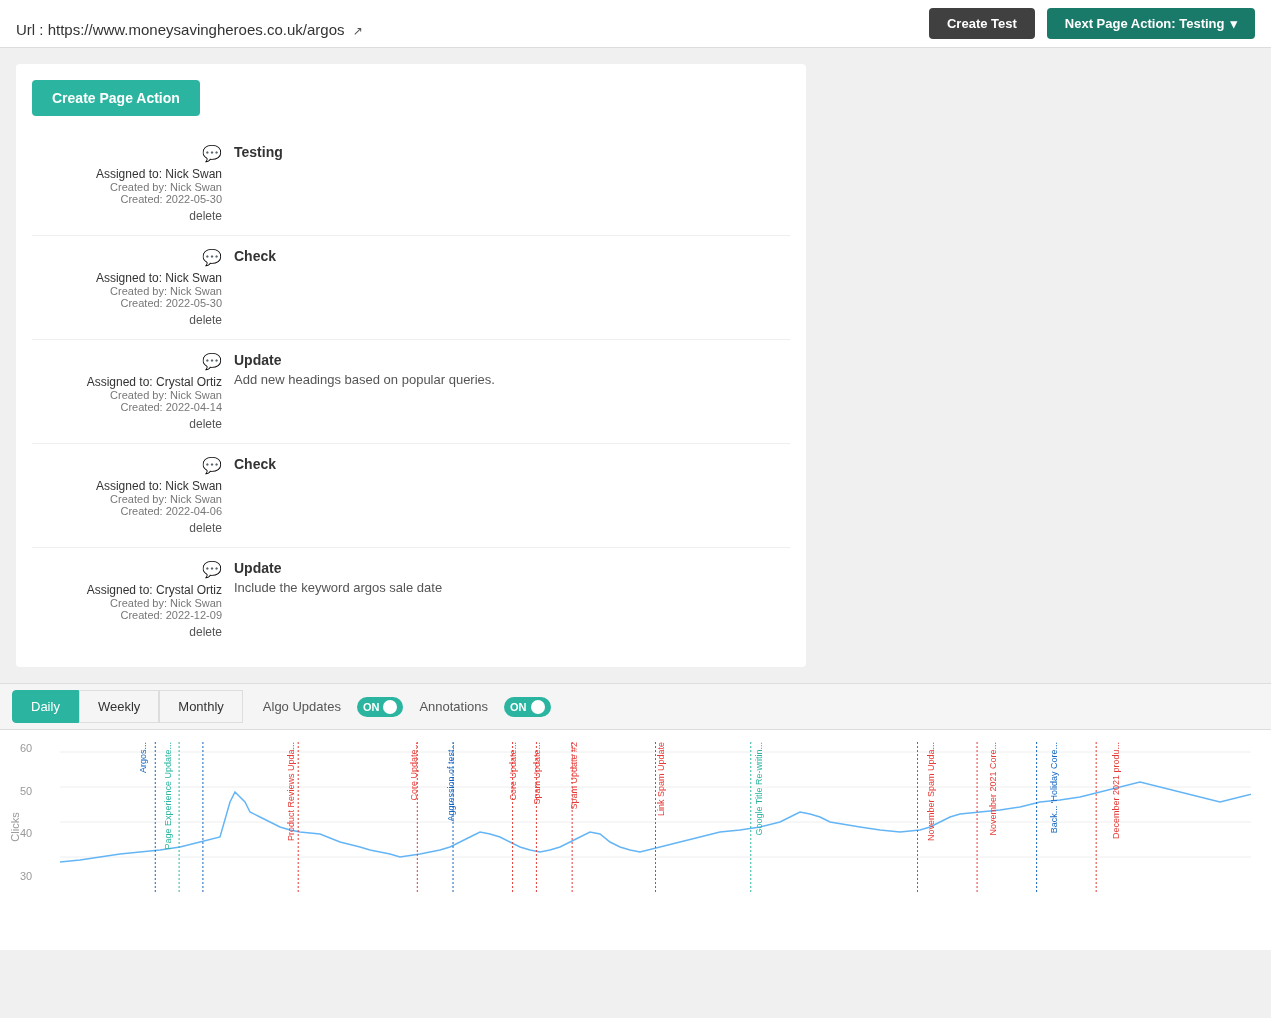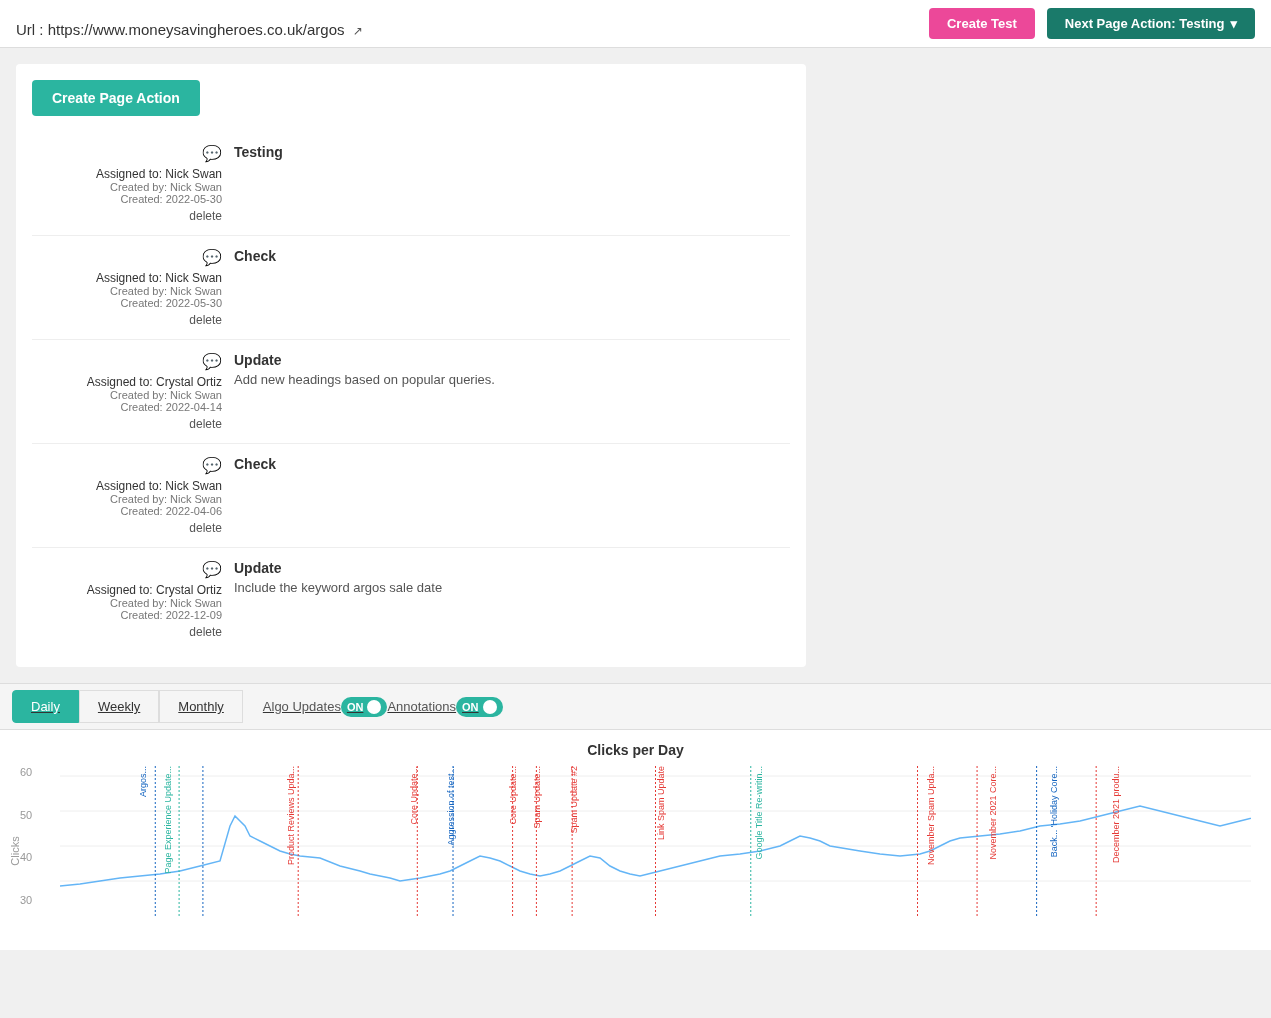--- a/index.html
+++ b/index.html
@@ -20,21 +20,21 @@
       flex: 1;
       margin-top: 12px;
     }
     .external-icon {
       display: inline-block;
       margin-left: 4px;
       color: #555;
       font-size: 12px;
     }
     .btn-create-test {
-      background: #ec4899;
+      background: #404040;
       color: #fff;
       border: none;
       padding: 8px 18px;
       border-radius: 4px;
       cursor: pointer;
       font-size: 13px;
       font-weight: bold;
     }
     .btn-next-page {
       background: #1a7a6a;
@@ -157,21 +157,20 @@
       border-top: 1px solid #ddd;
     }
 
     .chart-tabs-row {
       display: flex;
       align-items: center;
       padding: 6px 12px;
       background: #f5f5f5;
       border-bottom: 1px solid #ddd;
       gap: 0;
-      text-decoration: underline;
     }
 
     .tab-btn {
       padding: 8px 18px;
       background: #f5f5f5;
       border: 1px solid #ddd;
       cursor: pointer;
       font-size: 13px;
       color: #333;
     }
@@ -184,20 +183,21 @@
       border-radius: 4px 0 0 4px;
     }
     .tab-btn:last-child {
       border-radius: 0 4px 4px 0;
     }
 
     .chart-toggles {
       margin-left: 20px;
       display: flex;
       align-items: center;
+      gap: 16px;
     }
 
     .toggle-label {
       font-size: 13px;
       color: #555;
     }
 
     .toggle-switch {
       display: inline-flex;
       align-items: center;
@@ -347,21 +347,20 @@
 
       <span class="toggle-label">Annotations</span>
       <div class="toggle-switch">
         <span class="on-text">ON</span>
         <div class="toggle-knob"></div>
       </div>
     </div>
   </div>
 
   <div class="chart-container">
-    <div class="chart-title">Clicks per Day</div>
     <div style="position:relative; width:100%; height:170px; padding-left:40px;">
 
       <div style="position:absolute;left:20px;top:0;height:140px;display:flex;flex-direction:column;justify-content:space-between;font-size:11px;color:#999;">
         <span>60</span>
         <span>50</span>
         <span>40</span>
         <span>30</span>
       </div>
 
       <div style="position:absolute;left:0;top:50%;transform:translateY(-50%) rotate(-90deg);font-size:11px;color:#999;width:30px;text-align:center;">Clicks</div>

